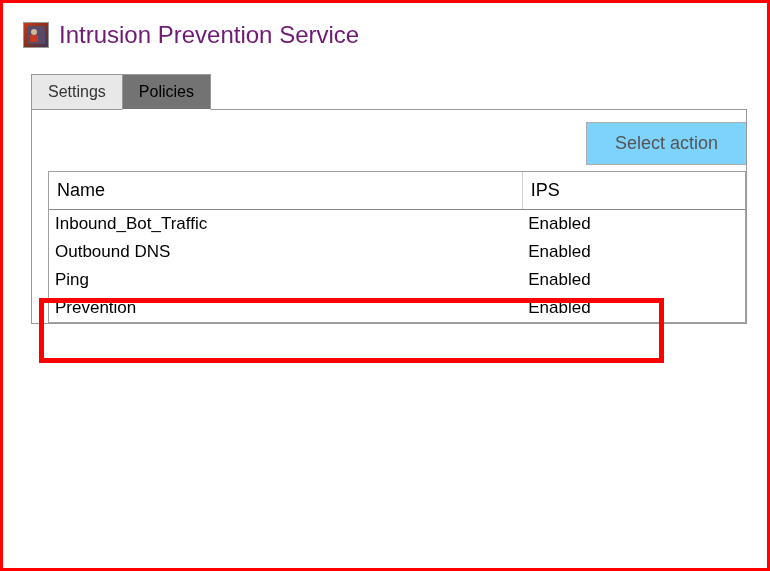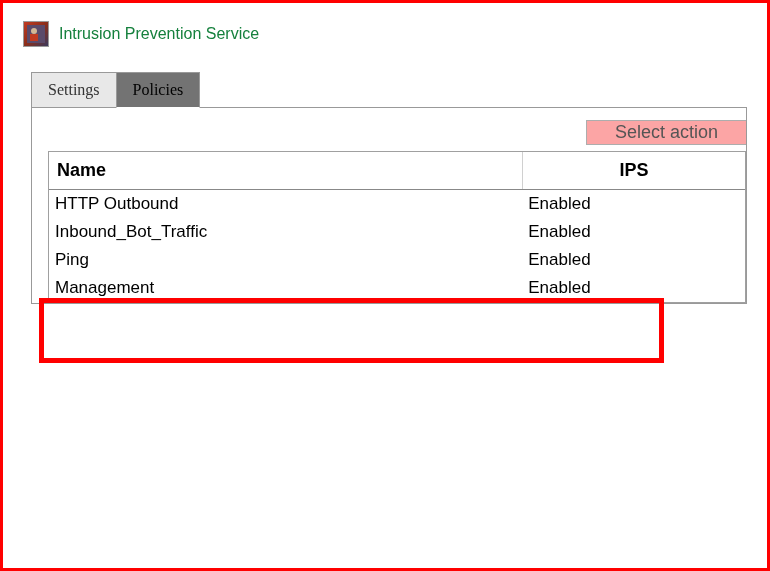--- a/index.html
+++ b/index.html
@@ -31,43 +31,42 @@
       height: 26px;
       background: linear-gradient(135deg, #c23b22 0%, #8b2e1a 50%, #3a3a5e 100%);
       border: 1px solid #999;
       display: flex;
       align-items: center;
       justify-content: center;
       font-size: 10px;
       color: #fff;
     }
     .app-title {
-      font-size: 16px;
-      color: #15803d;
+      font-size: 24px;
+      color: #701a75;
     }
     .tabs-container {
       margin-left: 8px;
     }
     .tabs {
       display: flex;
       align-items: flex-end;
       position: relative;
       z-index: 2;
     }
     .tab {
       padding: 8px 16px;
       font-size: 16px;
       color: #000;
       background: #f0f0f0;
       border: 1px solid #999;
       border-bottom: none;
       cursor: pointer;
       margin-right: -1px;
       position: relative;
-      font-family: Liberation Serif, serif;
     }
     .tab.active {
       background: #737373;
       border-bottom: 1px solid #fff;
       margin-bottom: -1px;
       z-index: 3;
     }
     .tab.inactive {
       background: #e8e8e8;
       color: #333;
@@ -83,48 +82,47 @@
       height: calc(100% - 100px);
       overflow: hidden;
     }
     .action-bar {
       display: flex;
       justify-content: flex-end;
       padding-right: 0;
       margin-bottom: 6px;
     }
     .select-action-btn {
-      background: #fca5a5;
+      background: #7dd3fc;
       border: 1px solid #adadad;
-      padding: 1px 28px;
+      padding: 10px 28px;
       font-size: 18px;
       color: #555;
       cursor: pointer;
       border-right: none;
     }
     .table-container {
       margin-left: 16px;
       border: 1px solid #a0a0a0;
     }
     table {
       width: 100%;
       border-collapse: collapse;
     }
     thead th {
       text-align: left;
-      font-weight: bold;
+      font-weight: normal;
       font-size: 18px;
       padding: 8px 8px;
       background: #fff;
       border-bottom: 1px solid #888;
       border-right: 1px solid #d0d0d0;
     }
     thead th:last-child {
       border-right: none;
-      text-align: center;
     }
     tbody td {
       padding: 3px 6px;
       font-size: 17px;
       color: #000;
       border: none;
     }
     tbody tr {
       height: 28px;
     }
@@ -167,34 +165,34 @@
       </div>
       <div class="table-container">
         <table>
           <thead>
             <tr>
               <th class="col-name">Name</th>
               <th class="col-ips">IPS</th>
             </tr>
           </thead>
           <tbody id="policies-tbody">
-          <tr>
-                <td>HTTP Outbound</td>
-                <td>Enabled</td>
-              </tr>
               <tr>
                 <td>Inbound_Bot_Traffic</td>
                 <td>Enabled</td>
               </tr>
               <tr>
+                <td>Outbound DNS</td>
+                <td>Enabled</td>
+              </tr>
+              <tr>
                 <td>Ping</td>
                 <td>Enabled</td>
               </tr>
               <tr>
-                <td>Management</td>
+                <td>Prevention</td>
                 <td>Enabled</td>
               </tr>
             </tbody>
         </table>
       </div>
     </div>
   </div>
 </div>
 
 <div class="highlight-box" style="left:36px; top:295px; width:625px; height:65px;"></div>

